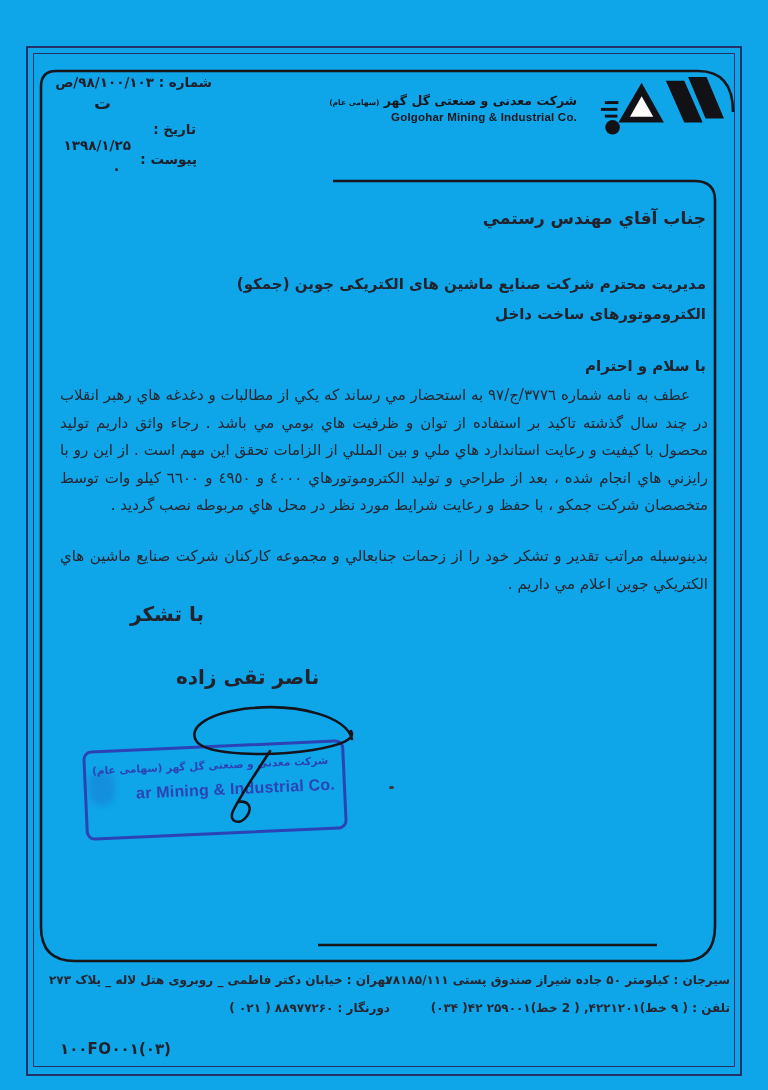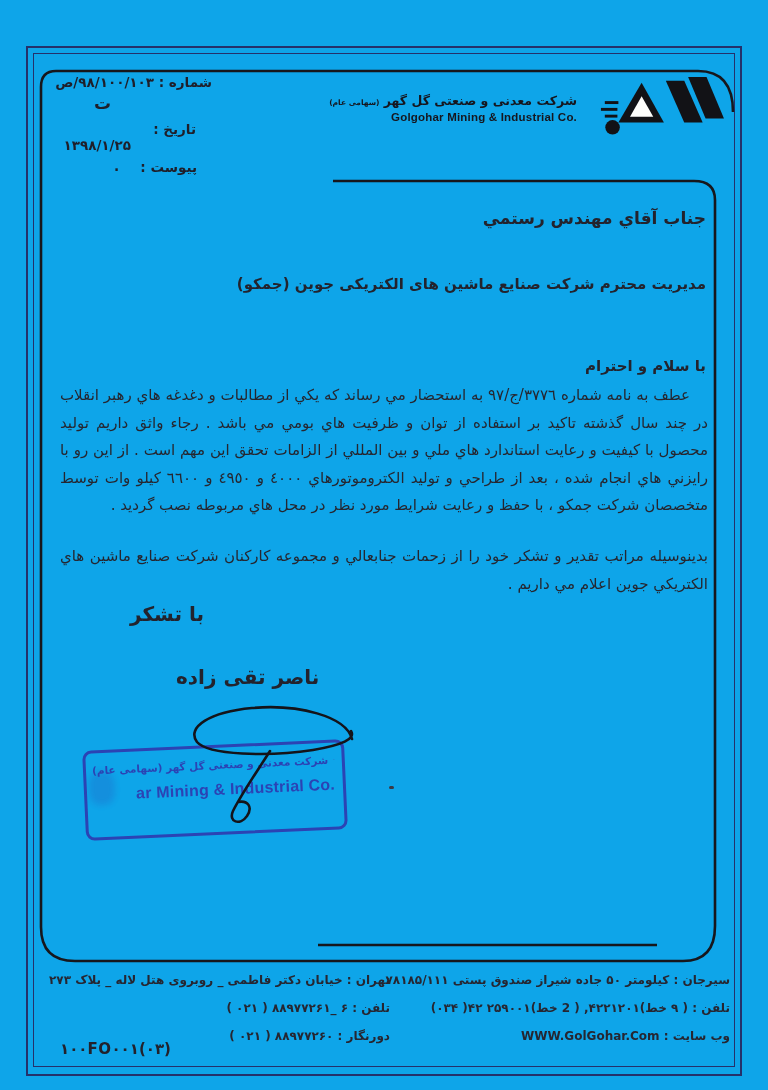--- a/index.html
+++ b/index.html
@@ -70,21 +70,21 @@
     <path d="M 318,945 L 657,945" fill="none" stroke="#17171c" stroke-width="2.6"></path>
   </svg>
 
   <div class="abs fld" style="right:556px;top:74px">
     <span>شماره :</span>
     <span>۹۸/۱۰۰/۱۰۳/ص</span>
   </div>
   <div class="abs fld clerk-mark" style="left:94px;top:93px">ت</div>
   <div class="abs fld" style="right:572px;top:121px">تاريخ :</div>
   <div class="abs fld" style="right:637px;top:137px">۱۳۹۸/۱/۲۵</div>
-  <div class="abs fld" style="right:571px;top:159px">پيوست :</div>
+  <div class="abs fld" style="right:571px;top:151px">پيوست :</div>
   <div class="abs fld" style="left:114px;top:162px">·</div>
 
   <div class="abs co-fa" style="right:191px;top:93px">
     <span>شرکت معدنی و صنعتی گل گهر</span>
     <span class="tiny">(سهامی عام)</span>
   </div>
   <div class="abs co-en" style="right:191px;top:111px">Golgohar Mining &amp; Industrial Co.</div>
 
   <svg class="abs" style="left:597px;top:74px" width="128" height="62" viewBox="0 0 130 64">
     <g fill="#121216">
@@ -94,20 +94,21 @@
       <circle cx="15" cy="55" r="7.5"></circle>
       <path d="M21,50 L45,9 L68,50 Z"></path>
       <path d="M70,7 L89,7 L108,50 L89,50 Z"></path>
       <path d="M93,3 L112,3 L130,46 L111,46 Z"></path>
     </g>
     <path d="M33,44 L45,23 L57,44 Z" fill="#fdfdfb"></path>
   </svg>
 
   <div class="abs rtl line-b" style="right:62px;top:275px">مديريت محترم شرکت صنايع ماشين های الکتريکی جوين (جمکو)</div>
   <div class="abs rtl recipient" style="right:62px;top:208px">جناب آقاي مهندس رستمي</div>
+  <div class="abs rtl line-b" style="right:62px;top:305px">الکتروموتورهای ساخت داخل</div>
   <div class="abs rtl line-b" style="right:62px;top:357px">با سلام و احترام</div>
 
   <div class="abs rtl para indent" style="left:60px;top:382px;width:648px">عطف به نامه شماره ٣٧٧٦/ج/٩٧ به استحضار مي رساند که يکي از مطالبات و دغدغه هاي رهبر انقلاب در چند سال گذشته تاکيد بر استفاده از توان و ظرفيت هاي بومي مي باشد . رجاء واثق داريم توليد محصول با کيفيت و رعايت استاندارد هاي ملي و بين المللي از الزامات تحقق اين مهم است . از اين رو با رايزني هاي انجام شده ، بعد از طراحي و توليد الکتروموتورهاي ٤٠٠٠ و ٤٩٥٠ و ٦٦٠٠ کيلو وات توسط متخصصان شرکت جمکو ، با حفظ و رعايت شرايط مورد نظر در محل هاي مربوطه نصب گرديد .</div>
   <div class="abs rtl para" style="left:60px;top:543px;width:648px">بدينوسيله مراتب تقدير و تشکر خود را از زحمات جنابعالي و مجموعه کارکنان شرکت صنايع ماشين هاي الکتريکي جوين اعلام مي داريم .</div>
 
   <div class="abs rtl sig" style="left:130px;top:602px">با تشکر</div>
   <div class="abs rtl sig" style="left:176px;top:665px">ناصر تقی زاده</div>
 
   <div class="abs stamp">
     <div class="abs stamp-smudge"></div>
@@ -133,24 +134,22 @@
   <svg class="abs" style="left:0;top:0;pointer-events:none" width="768" height="1090" viewBox="0 0 768 1090">
     <g fill="none" stroke="#14141a" stroke-width="2.6" stroke-linecap="round">
       <path d="M 352,739 C 346,716 298,704 252,708 C 210,712 186,727 197,742 C 208,755 268,757 313,750 C 342,745 356,739 351,731"></path>
       <path d="M 270,751 C 258,770 242,793 233,811 C 228,822 240,826 247,816 C 253,807 248,800 238,802"></path>
     </g>
   </svg>
 
   <div class="abs foot" style="right:38px;top:966px">
     <div>سيرجان : کيلومتر ۵۰ جاده شيراز صندوق پستی ۷۸۱۸۵/۱۱۱</div>
     <div>تلفن : ( ۹ خط)۴۲۲۱۲۰۱, ( 2 خط)۲۵۹۰۰۱ ۴۲( ۰۳۴)</div>
-    <div>وب سايت : WWW.GolGohar.Com</div>
   </div>
 
   <div class="abs foot" style="right:378px;top:966px">
     <div>تهران : خيابان دکتر فاطمی _ روبروی هتل لاله _ پلاک ۲۷۳</div>
-    <div>تلفن : ۶ _۸۸۹۷۷۲۶۱ ( ۰۲۱ )</div>
     <div>دورنگار : ۸۸۹۷۷۲۶۰ ( ۰۲۱ )</div>
   </div>
 
   <div class="abs form-code" style="left:60px;top:1040px">۱۰۰FO۰۰۱(۰۳)</div>
 
 </div>
 
 </body></html>

